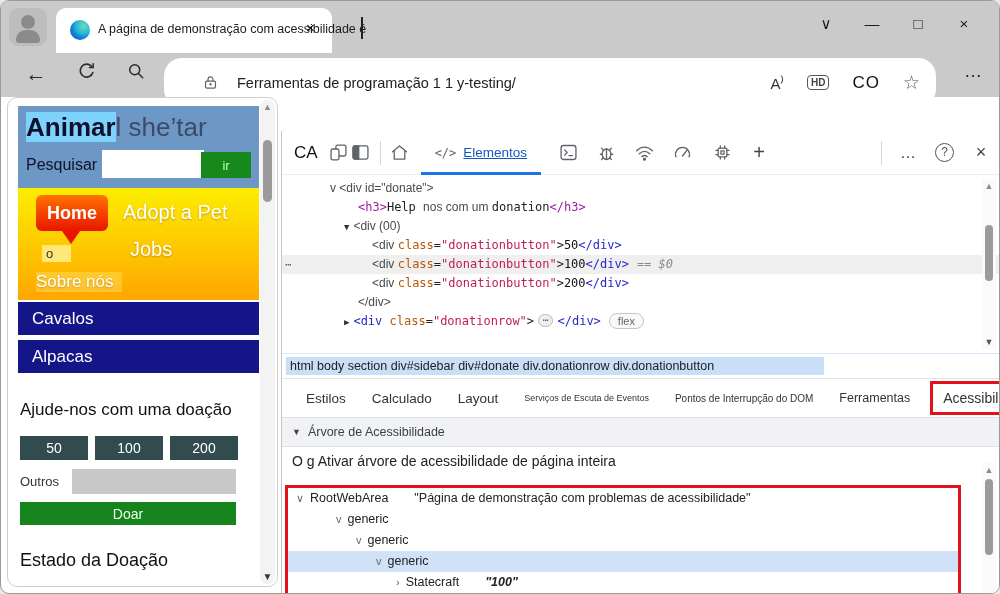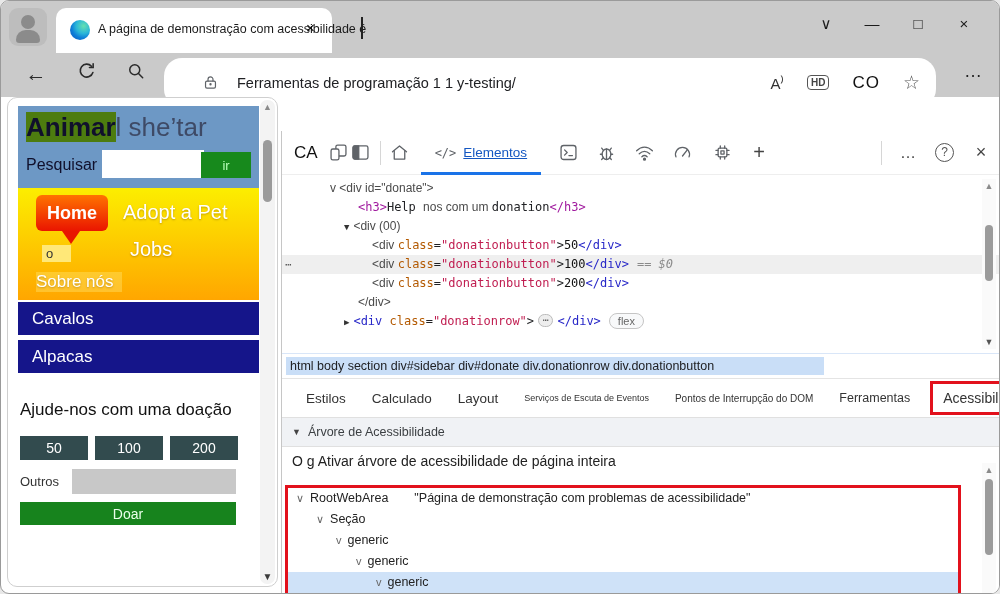--- a/index.html
+++ b/index.html
@@ -30,21 +30,21 @@
   .ra-icon { font-size:15px; color:#333; cursor:pointer; }
   .hd-badge { font-size:10px; font-weight:bold; color:#444; border:1.6px solid #555; border-radius:4px; padding:1px 3px; cursor:pointer; }
   .co-ini { font-size:17px; color:#111; letter-spacing:1px; cursor:pointer; }
   .star { font-size:19px; color:#555; cursor:pointer; }
   .more-chrome { position:absolute; right:16px; top:8px; font-size:18px; color:#222; letter-spacing:1px; cursor:pointer; }
 
   
   #page { position:absolute; left:6px; top:96px; width:271px; height:490px; background:#fff; border:1px solid #cfcfcf; border-radius:10px; overflow:hidden; }
   .hdr-blue { position:absolute; left:10px; top:8px; width:241px; height:82px; background:#6d98c5; }
   .site-title { position:absolute; left:8px; top:6px; font-size:26px; font-weight:bold; color:#10102c; white-space:nowrap; }
-  .site-title .hl { background:#4d7c0f; }
+  .site-title .hl { background:#7dd3fc; }
   .site-title .lt { color:#3e4a66; font-weight:normal; }
   .search-label { position:absolute; left:8px; top:50px; font-size:16px; color:#10102c; }
   .search-input { position:absolute; left:84px; top:44px; width:102px; height:28px; background:#fff; border:none; }
   .go-btn { position:absolute; right:8px; top:46px; width:50px; height:26px; background:#17891c; color:#b8ffb8; font-size:13px; border:none; cursor:pointer; }
   .nav-yellow { position:absolute; left:10px; top:90px; width:241px; height:112px; background:linear-gradient(#fcee00,#ffa600); }
   .home-btn { position:absolute; left:18px; top:7px; width:72px; height:36px; background:linear-gradient(#ff7300,#ea1500); border-radius:6px; color:#fff; font-size:18px; font-weight:bold; text-align:center; line-height:36px; cursor:pointer; }
   .home-tri { position:absolute; left:44px; top:43px; width:0; height:0; border-left:9px solid transparent; border-right:9px solid transparent; border-top:13px solid #e81500; }
   .nav-adopt { position:absolute; left:105px; top:13px; font-size:20px; color:#fff; text-shadow:0 1px 2px rgba(120,80,0,.45); cursor:pointer; }
   .nav-o { position:absolute; left:24px; top:57px; font-size:13px; color:#333; background:#ffe878; padding:1px 18px 1px 4px; cursor:pointer; }
   .nav-jobs { position:absolute; left:112px; top:50px; font-size:20px; color:#fff; text-shadow:0 1px 2px rgba(120,80,0,.45); cursor:pointer; }
@@ -203,20 +203,21 @@
       </div>
     <div class="don-heading">Ajude-nos com uma doação</div>
     <div class="amounts" id="donation-amounts">
         <button class="amt-btn">50</button>
         <button class="amt-btn">100</button>
         <button class="amt-btn">200</button>
       </div>
     <span class="outros-label">Outros</span>
     <input class="outros-input" style="">
     <button class="doar-btn">Doar</button>
+    <div class="status-heading">Estado da Doação</div>
     <div class="pg-scroll">
       <div class="up">▲</div>
       <div class="thumb"></div>
       <div class="down">▼</div>
     </div>
   </div>
 
   <div id="devtools">
     <div class="dt-toolbar">
       <span class="ca-label">CA</span>
@@ -320,21 +321,20 @@
 
     <div class="a11y-header">
       <span class="tri">▼</span>
       <span>Árvore de Acessibilidade</span>
     </div>
 
     <div class="a11y-toggle">O g Ativar árvore de acessibilidade de página inteira</div>
 
     <div class="a11y-box" id="a11y-tree">
         <div class="trow" style="padding-left: 8px;"><span class="arw">∨</span><span class="lbl">RootWebArea</span><span class="val">"Página de demonstração com problemas de acessibilidade"</span></div>
-        <div class="trow" style="padding-left: 28px;"><span class="arw">∨</span><span class="lbl">Seção</span></div>
         <div class="trow" style="padding-left: 48px;"><span class="arw">v</span><span class="lbl">generic</span></div>
         <div class="trow" style="padding-left: 68px;"><span class="arw">v</span><span class="lbl">generic</span></div>
         <div class="trow sel" style="padding-left: 88px;"><span class="arw">v</span><span class="lbl">generic</span></div>
         <div class="trow" style="padding-left: 108px;"><span class="arw">›</span><span class="lbl">Statecraft</span><span class="val it">"100"</span></div>
       </div>
 
     <div class="dt-scroll" id="a11y-scroll">
       <div class="up" style="top:2px;">▲</div>
       <div class="thumb" style="top:16px;height:76px;"></div>
       <div class="down dark" style="bottom:2px;">▼</div>

